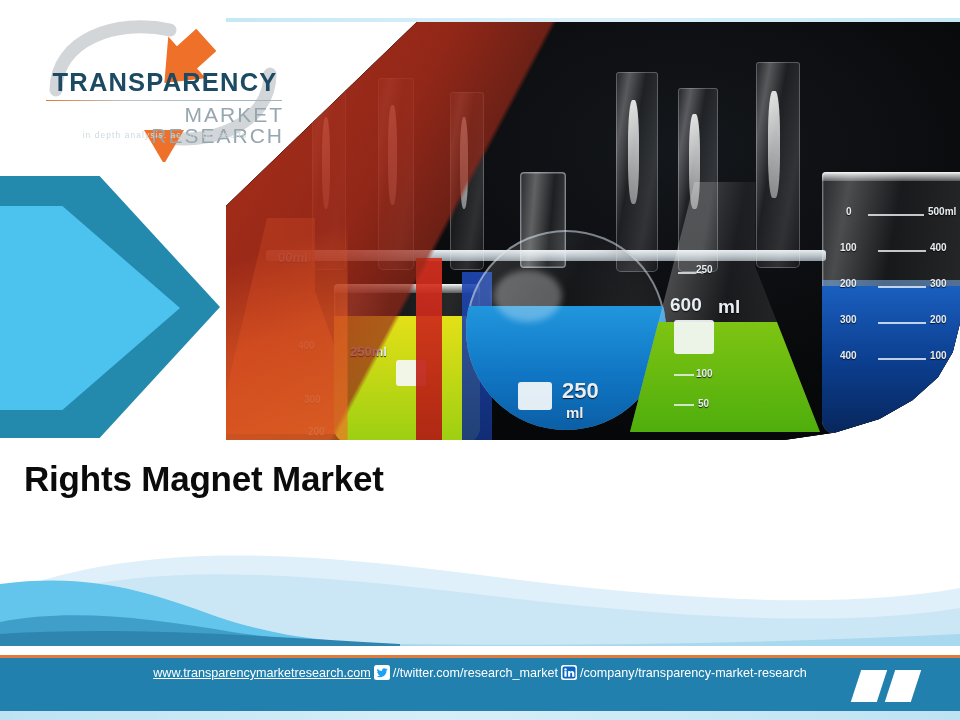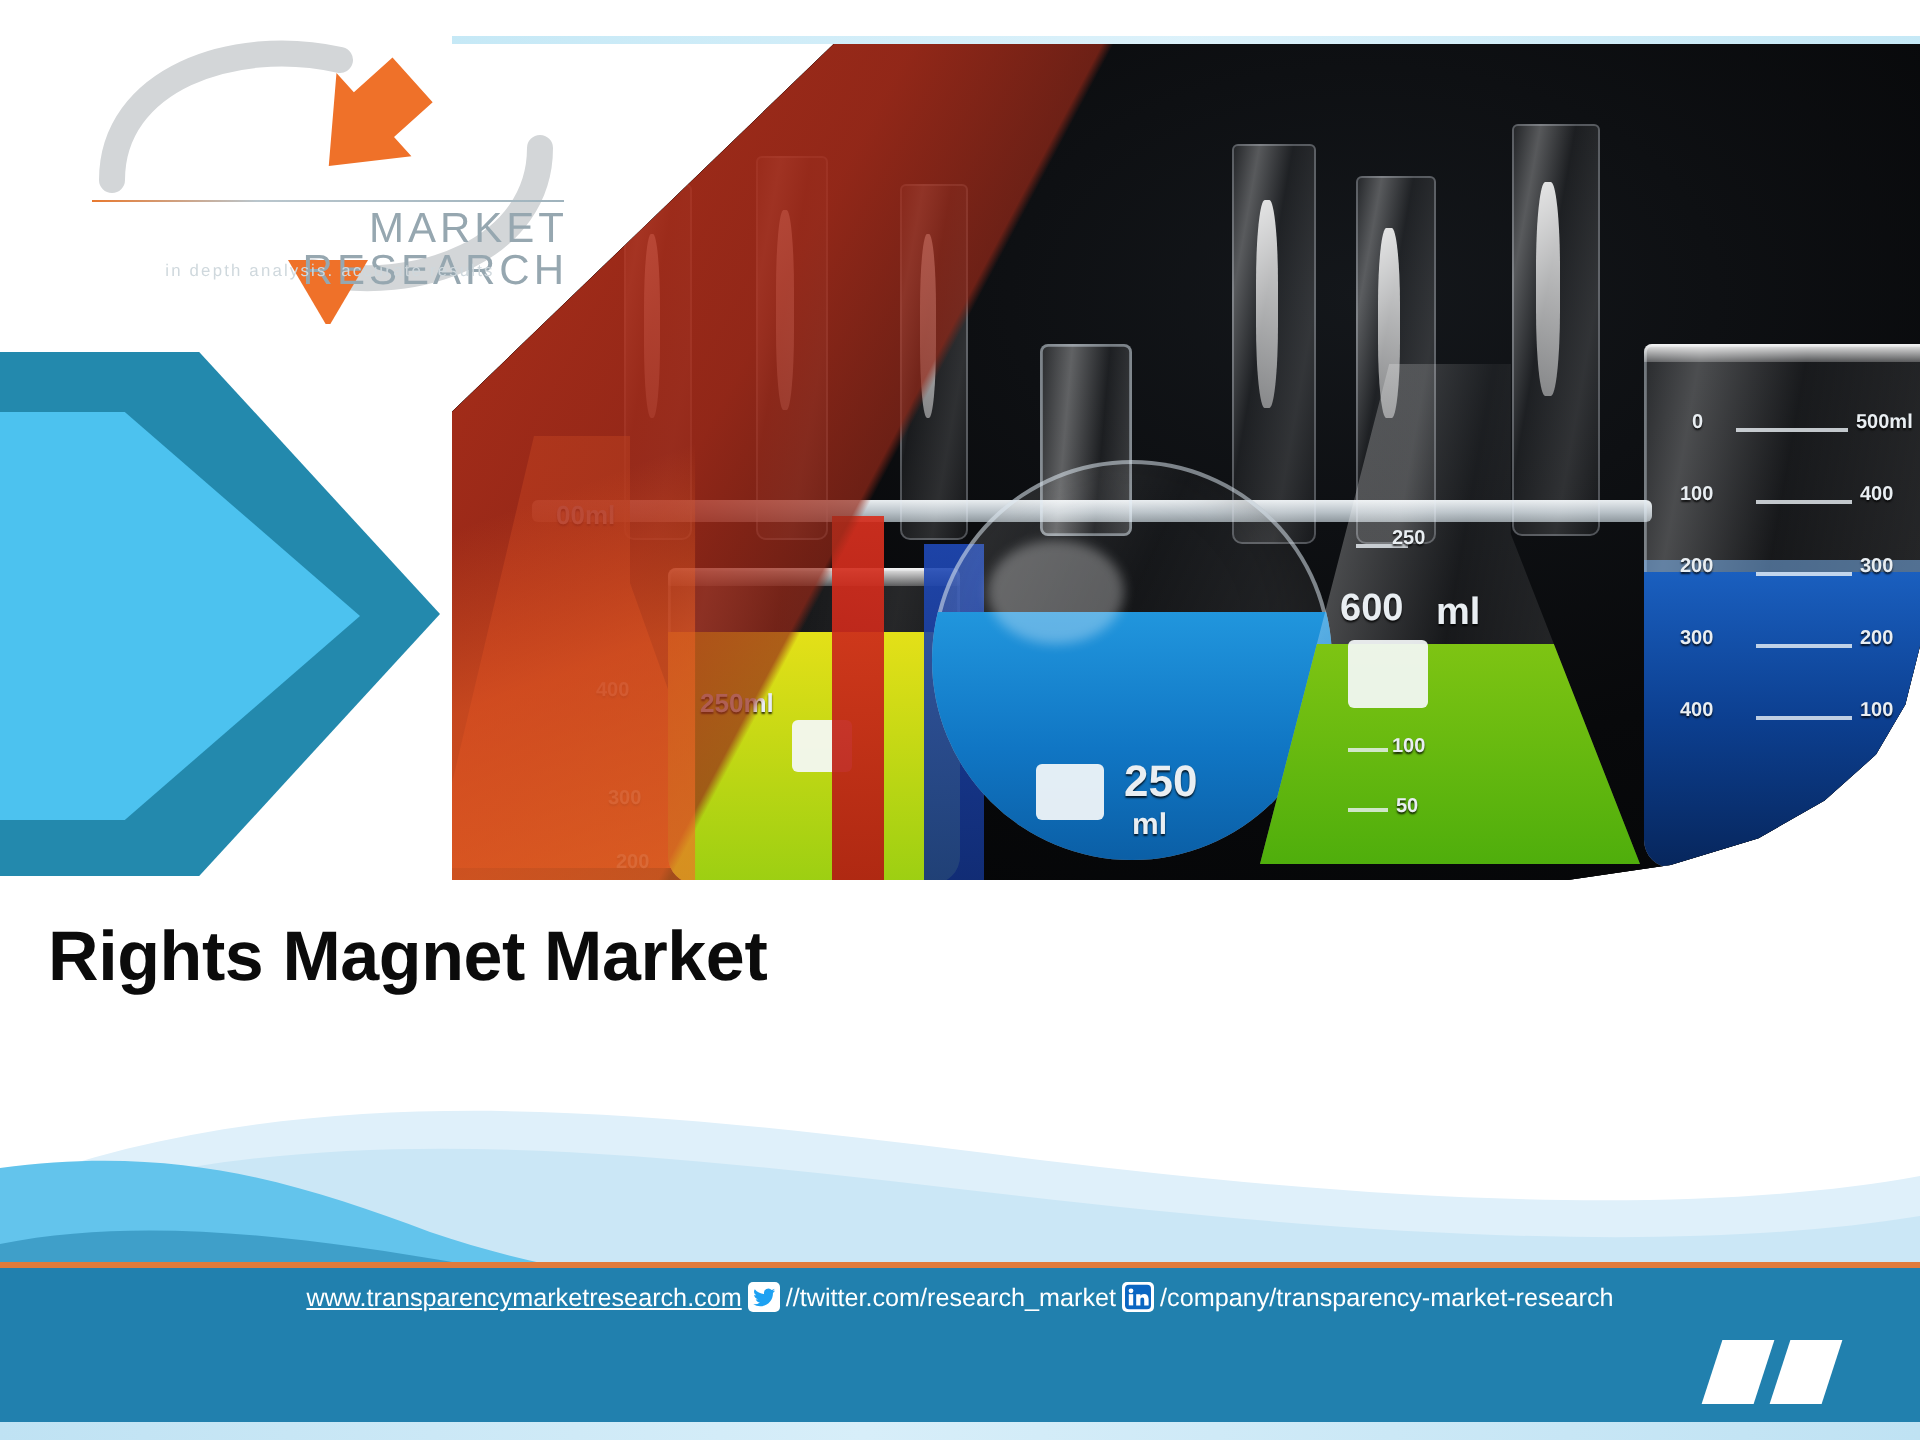--- a/index.html
+++ b/index.html
@@ -108,21 +108,21 @@
   .meta{position:absolute;left:24px;top:508px;width:560px;
      font-size:23px;color:#131313;line-height:1.32;}
   .meta b{font-weight:700;}
   .meta .val{font-weight:400;}
 
   
   .waves{position:absolute;left:0;bottom:74px;width:960px;height:170px;overflow:hidden;}
   .waves svg{position:absolute;left:0;bottom:0;}
 
   
-  .footer{position:absolute;left:0;bottom:0;width:960px;height:89px;background:#2180ae;}
+  .footer{position:absolute;left:0;bottom:0;width:960px;height:65px;background:#2180ae;}
   .footer-rule{position:absolute;left:0;top:0;width:960px;height:3px;background:#e07b3c;}
   .footer-links{position:absolute;left:0;top:10px;width:960px;text-align:center;
      font-size:12.6px;color:#ffffff;white-space:nowrap;}
   .footer-links a{color:#ffffff;text-decoration:underline;}
   .f-url{color:#fff;text-decoration:underline;}
   .ico{display:inline-block;vertical-align:-3px;width:16px;height:15px;margin:0 3px;position:relative;}
   .ico svg{display:block;}
   .copyright{position:absolute;left:0;top:33px;width:960px;text-align:center;
      font-size:13.2px;color:#e9f3f8;}
   .quote{position:absolute;right:30px;bottom:18px;width:74px;height:32px;}
@@ -145,20 +145,21 @@
       <path d="M232 62 C 232 112, 172 136, 118 124" fill="none" stroke="#d3d6d8" stroke-width="13" stroke-linecap="round"></path>
 
       <g>
         <path d="M116 52 L150 20 L150 33 L176 33 L176 63 L150 63 L150 76 Z" transform="rotate(-42 146 48)" fill="#ef7129"></path>
       </g>
 
       <g>
         <path d="M106 118 L146 118 L126 152 Z" fill="#ef7129"></path>
       </g>
     </svg>
+    <div class="logo-word">TRANSPARENCY</div>
     <div class="logo-rule"></div>
     <div class="logo-sub">MARKET RESEARCH</div>
     <div class="logo-tag">in depth analysis. accurate results</div>
   </div>
 
   <div class="photo-topline"></div>
   <div class="photo-wrap">
     <div class="photo-clip">
       <div class="photo">
         <div class="dark-bg"></div>

